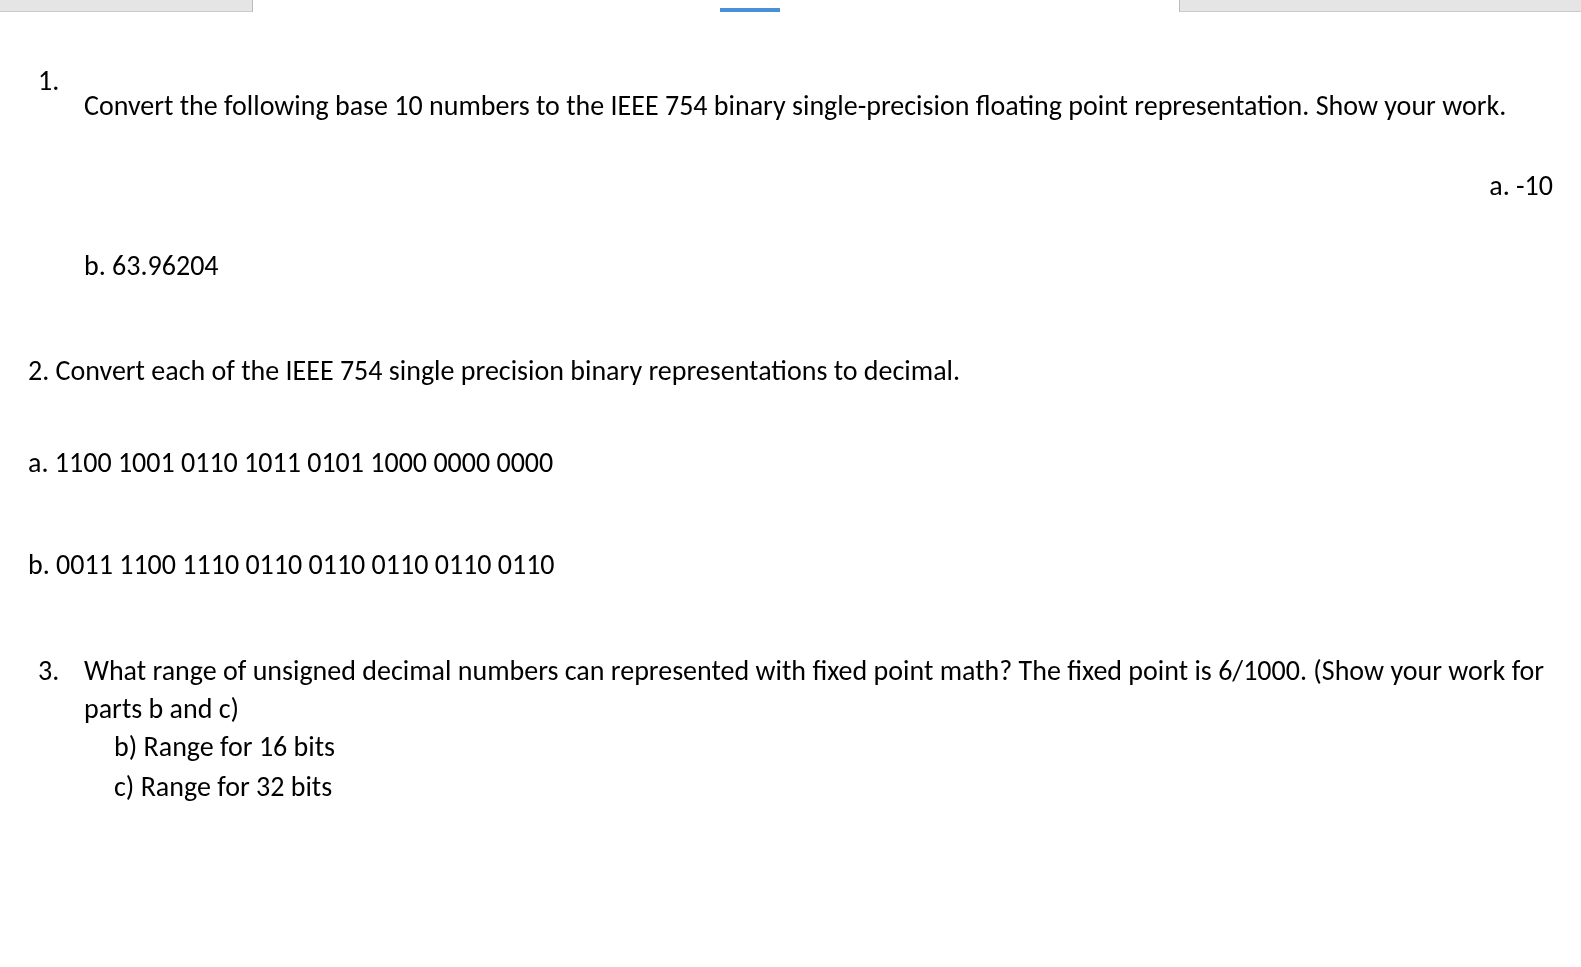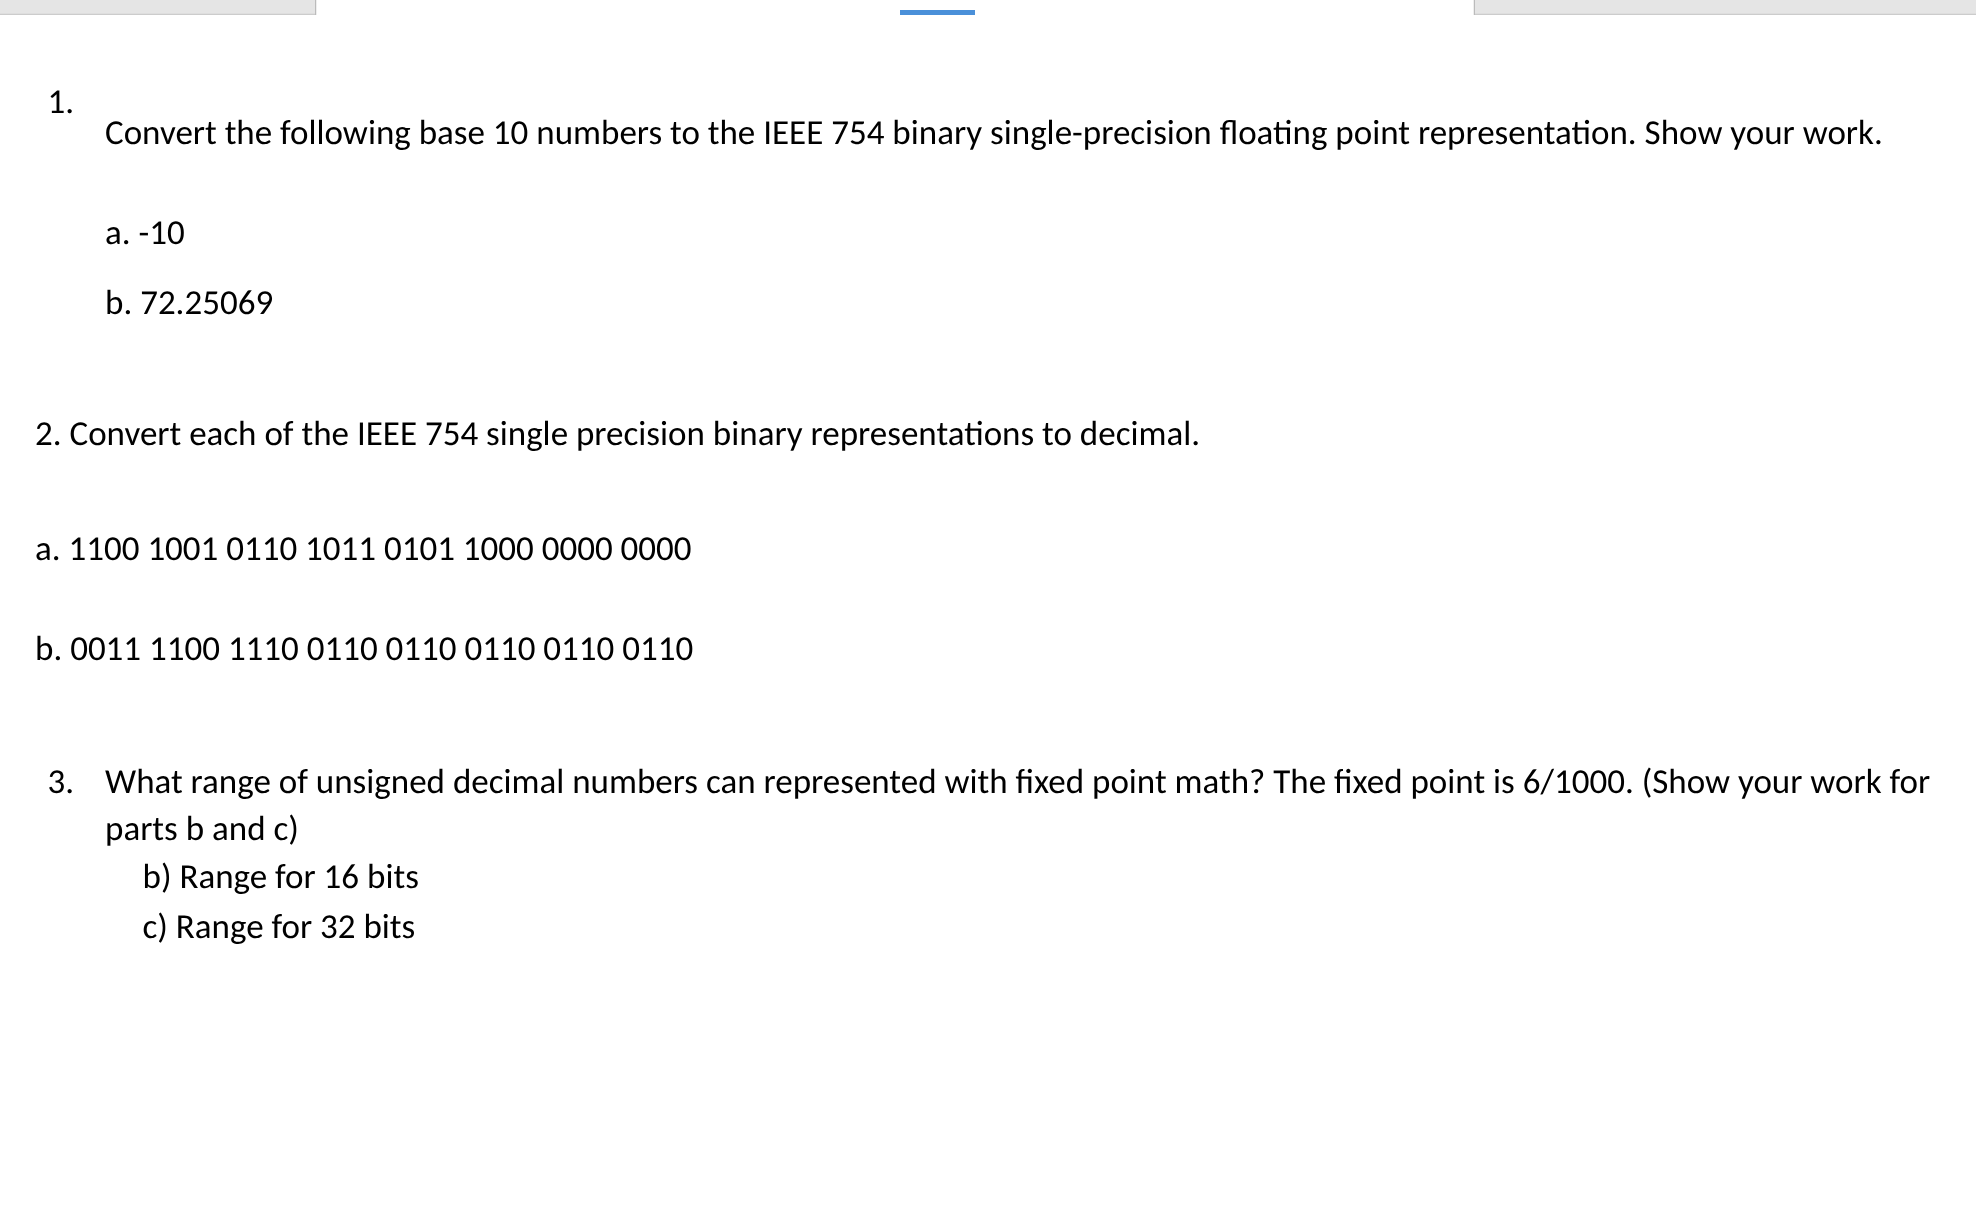--- a/index.html
+++ b/index.html
@@ -53,30 +53,31 @@
       padding-left: 10px;
     }
     .q1-text {
       flex: 1;
       margin-top: 25px;
     }
     .q1-subs {
       padding-left: 56px;
     }
     .q1-sub-a {
-      margin-bottom: 18px;
+      margin-bottom: 42px;
+      text-align: right;
     }
     .q2-block {
       margin-bottom: 68px;
     }
     .q2-prompt {
       margin-bottom: 54px;
     }
     .q2-sub-a {
-      margin-bottom: 42px;
+      margin-bottom: 64px;
     }
     .q3-block {
     }
     .q3-prompt {
       display: flex;
     }
     .q3-num {
       width: 56px;
       flex-shrink: 0;
       padding-left: 10px;
@@ -101,21 +102,21 @@
 
 <div class="content">
 
   <div class="q1-block">
     <div class="q1-prompt">
       <div class="q1-num">1.</div>
       <div class="q1-text">Convert the following base 10 numbers to the IEEE 754 binary single-precision floating point representation. Show your work.</div>
     </div>
     <div class="q1-subs">
       <div class="q1-sub-a">a. -10</div>
-      <div class="q1-sub-b">b. 72.25069</div>
+      <div class="q1-sub-b">b. 63.96204</div>
     </div>
   </div>
 
   <div class="q2-block">
     <div class="q2-prompt">2. Convert each of the IEEE 754 single precision binary representations to decimal.</div>
     <div class="q2-sub-a">a. 1100 1001 0110 1011 0101 1000 0000 0000</div>
     <div class="q2-sub-b">b. 0011 1100 1110 0110 0110 0110 0110 0110</div>
   </div>
 
   <div class="q3-block">

